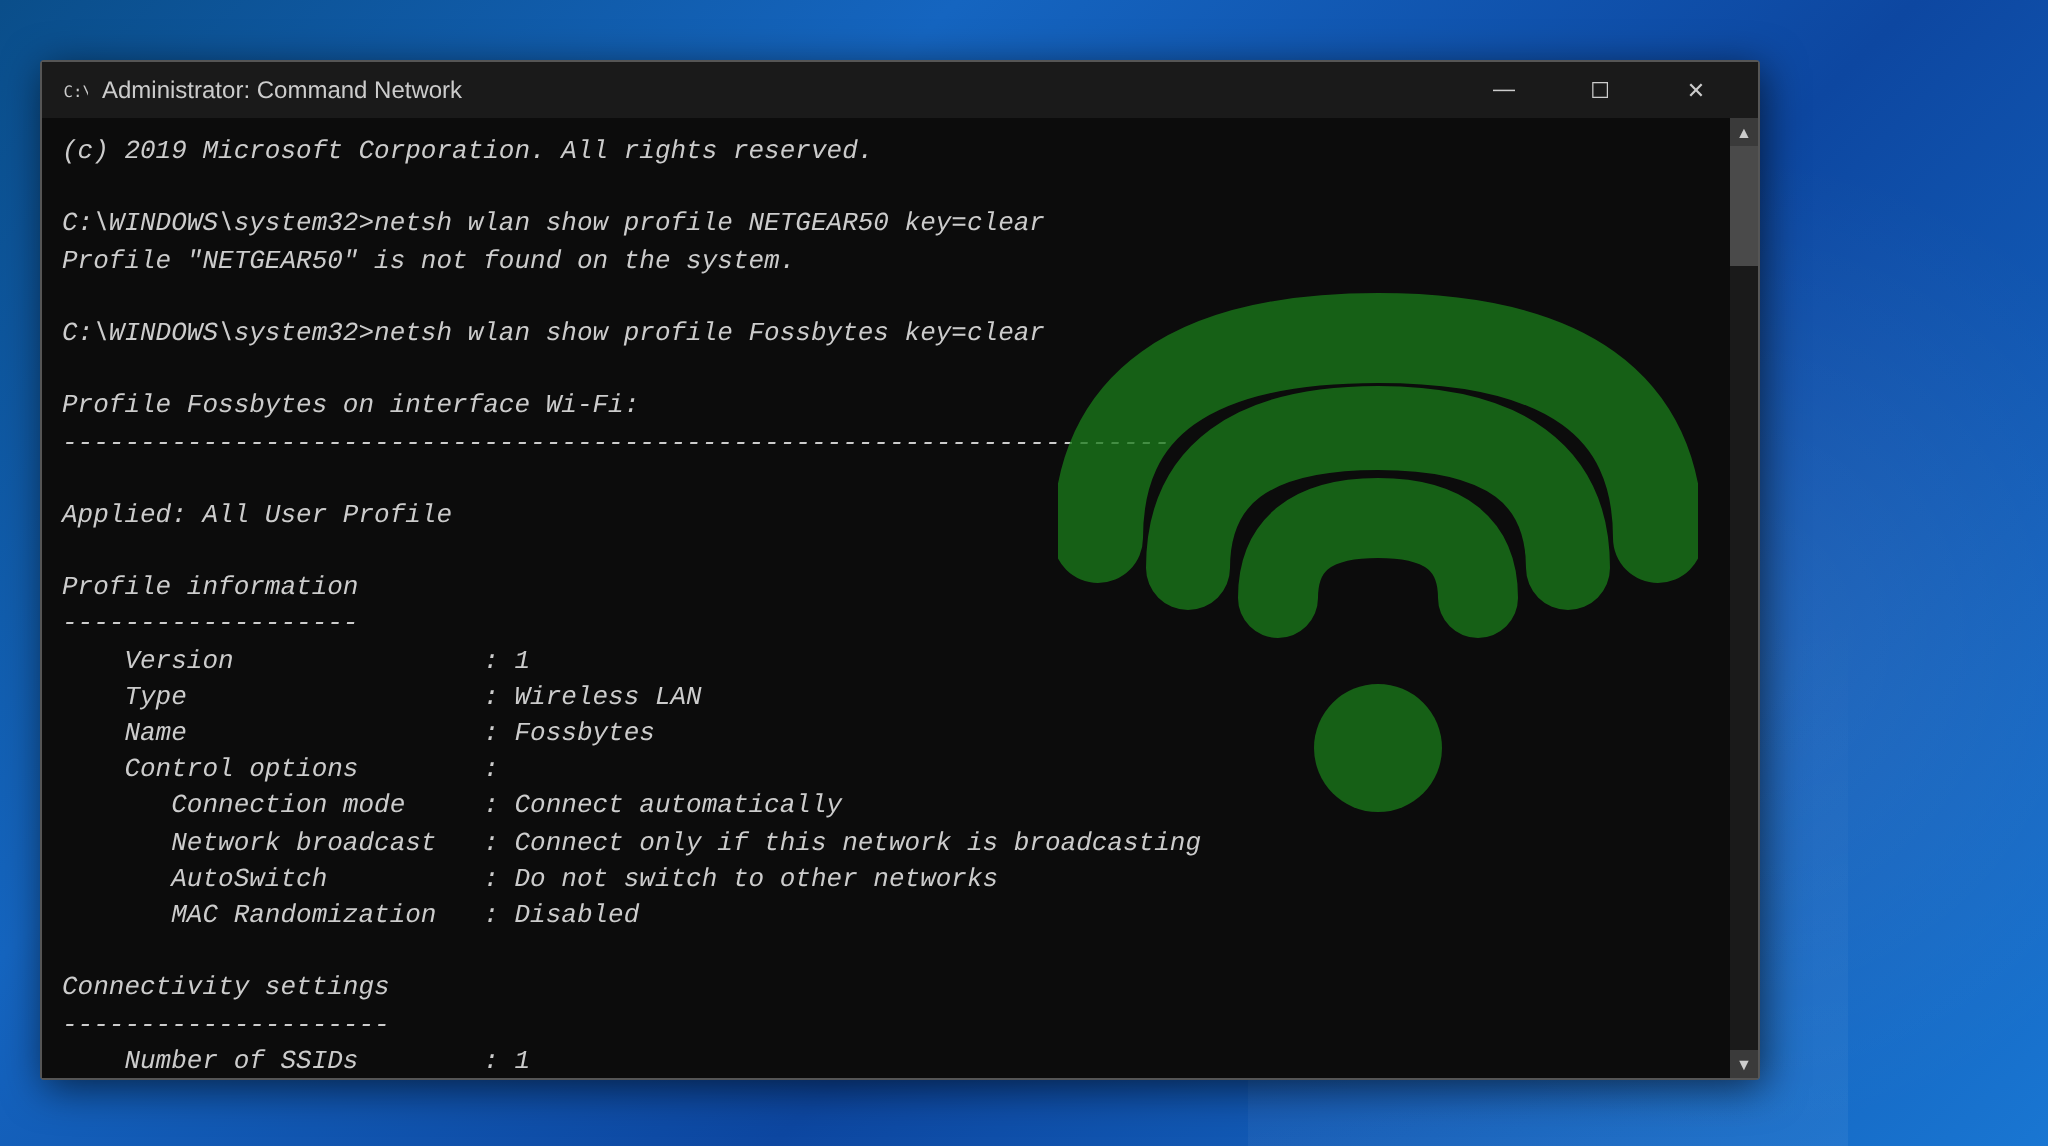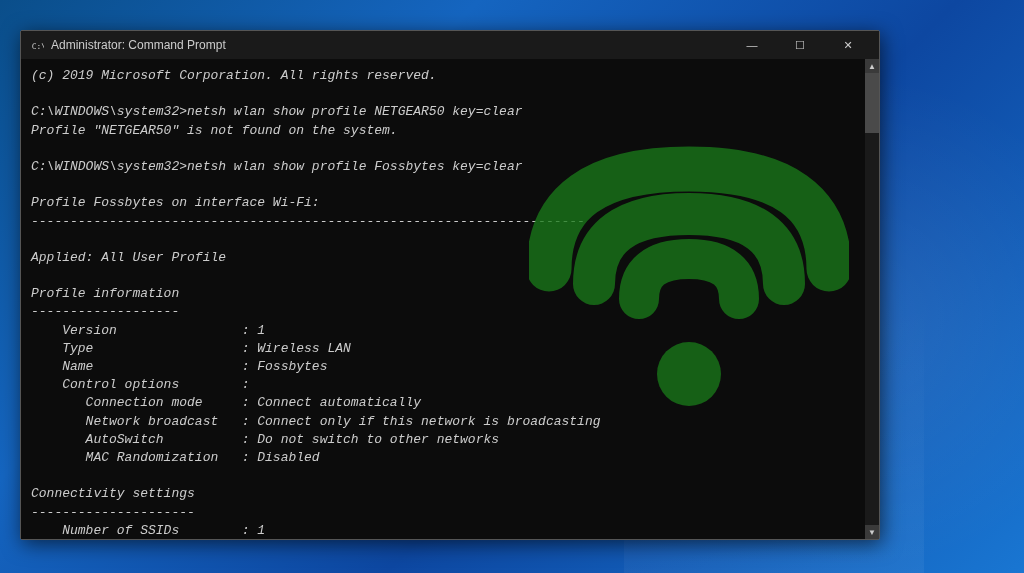--- a/index.html
+++ b/index.html
@@ -187,21 +187,21 @@
 
   <div class="cmd-window">
 
     <div class="title-bar">
       <div class="title-bar-icon">
         <svg viewBox="0 0 16 16" fill="none">
           <rect width="16" height="16" fill="#1a1a1a"></rect>
           <text x="2" y="12" font-size="9" fill="#cccccc" font-family="monospace">C:\</text>
         </svg>
       </div>
-      <span class="title-bar-text">Administrator: Command Prompt</span>
+      <span class="title-bar-text">Administrator: Command Network</span>
       <div class="title-bar-controls">
         <button class="title-btn">—</button>
         <button class="title-btn">☐</button>
         <button class="title-btn close">✕</button>
       </div>
     </div>
 
     <div class="cmd-content">
       <div class="cmd-text" id="cmd-output-area">(c) 2019 Microsoft Corporation. All rights reserved.
 

